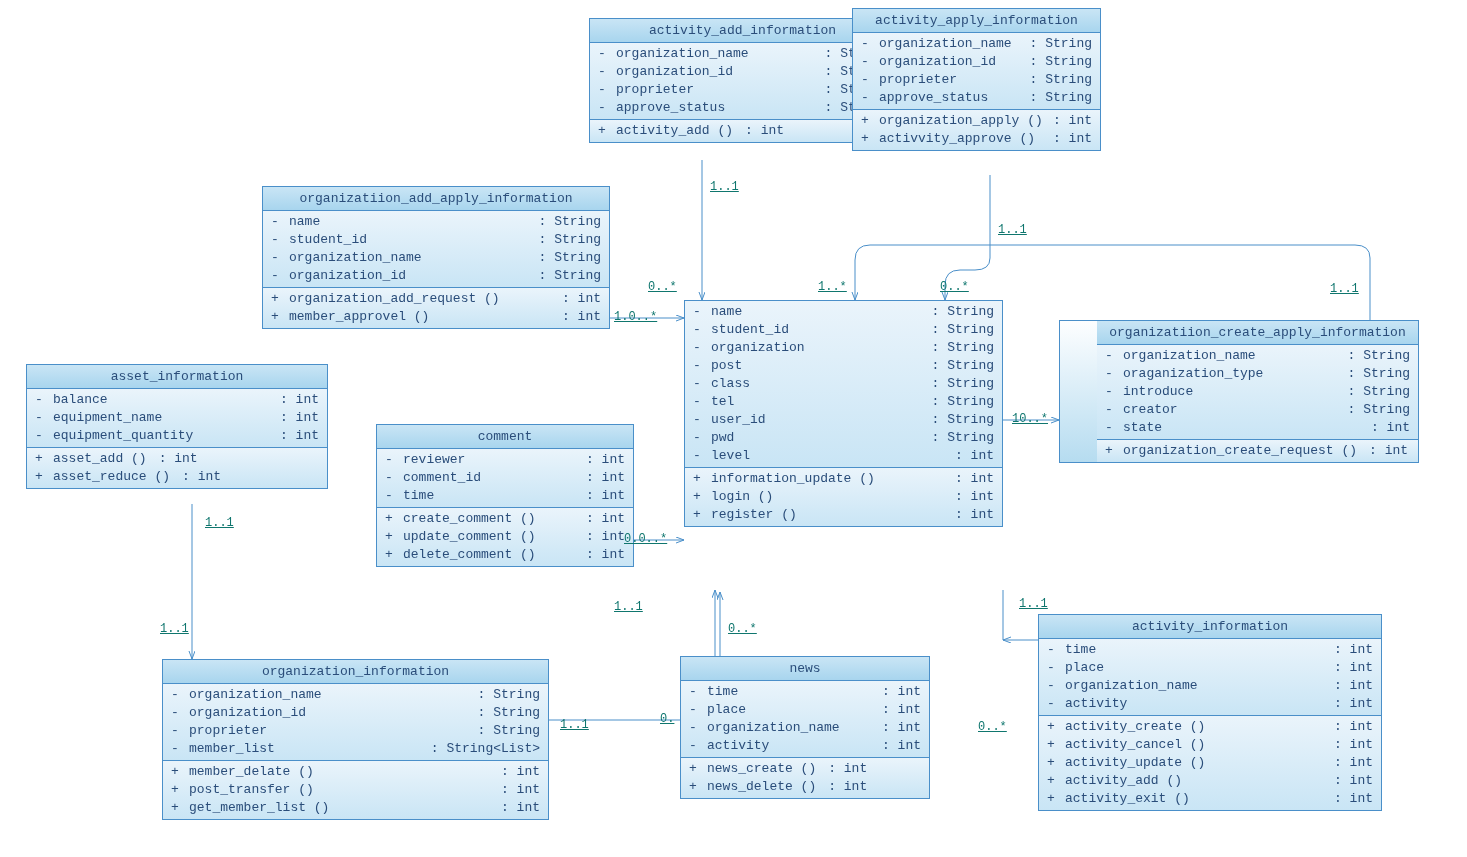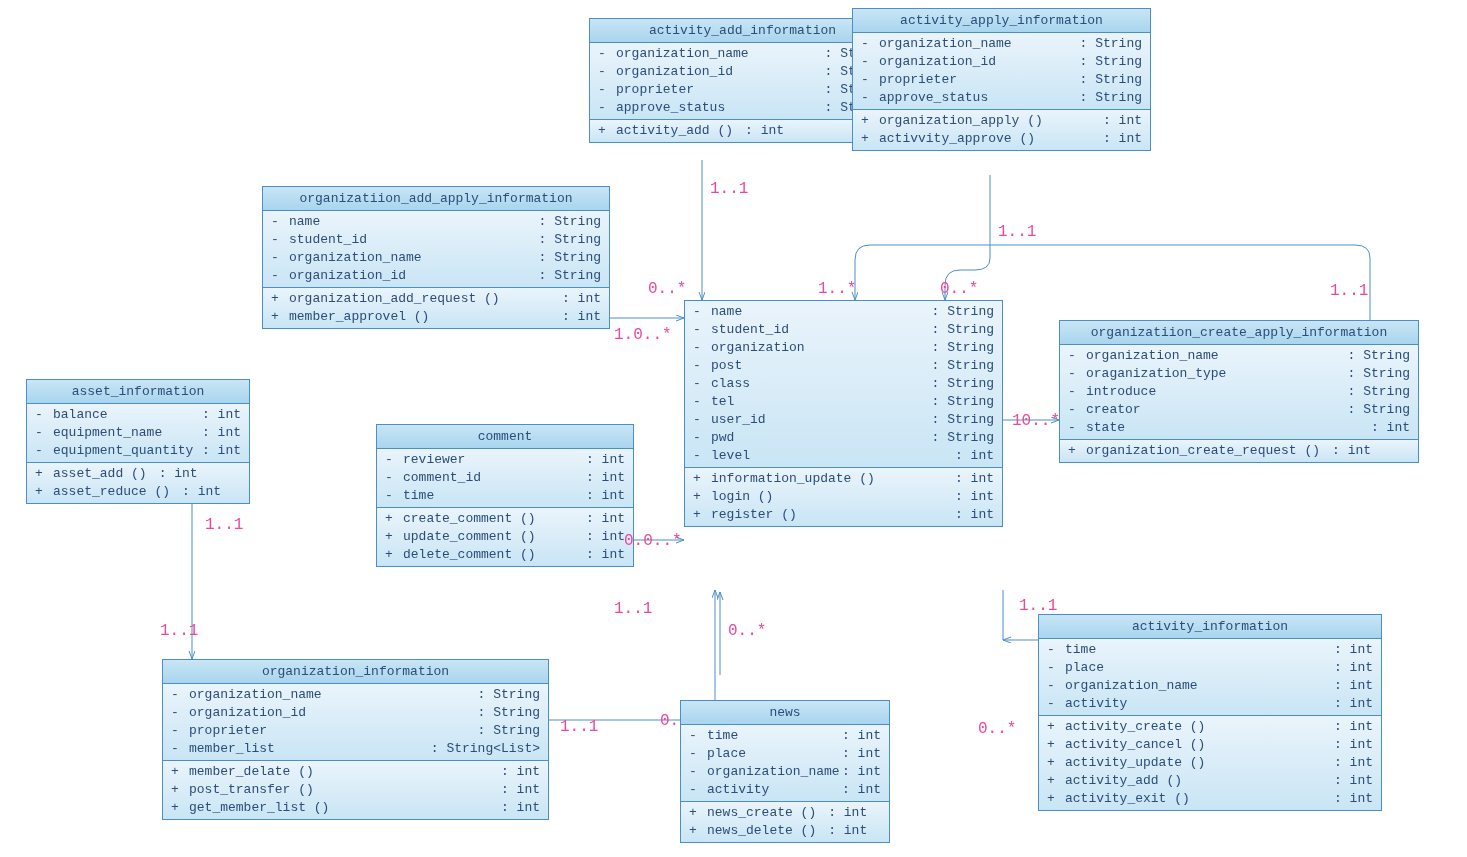--- a/index.html
+++ b/index.html
@@ -37,23 +37,24 @@
   .row {
     display: flex;
     line-height: 18px;
     white-space: pre;
   }
   .vis { width: 18px; }
   .nm { flex: 0 0 auto; }
   .tp { margin-left: auto; }
   .mult {
     position: absolute;
-    font-size: 16px;
-    color: #ec4899;
+    font-size: 12px;
+    color: #0f766e;
     white-space: nowrap;
+    text-decoration: underline;
   }
   svg.lines {
     position: absolute;
     left: 0; top: 0;
     width: 1467px; height: 857px;
     pointer-events: none;
   }
   .conn {
     stroke: #4a8fc9;
     stroke-width: 1;
@@ -100,21 +101,21 @@
     <div class="row"><span class="vis">-</span><span class="nm">organization_name</span><span class="tp">: String</span></div>
     <div class="row"><span class="vis">-</span><span class="nm">organization_id</span><span class="tp">: String</span></div>
     <div class="row"><span class="vis">-</span><span class="nm">proprieter</span><span class="tp">: String</span></div>
     <div class="row"><span class="vis">-</span><span class="nm">approve_status</span><span class="tp">: String</span></div>
   </div>
   <div class="section">
     <div class="row"><span class="vis">+</span><span class="nm">activity_add ()</span><span class="tp" style="margin-left:12px">: int</span></div>
   </div>
 </div>
 
-<div class="class-box" style="left:852px; top:8px; width:299px;">
+<div class="class-box" style="left:852px; top:8px; width:249px;">
   <div class="class-title">activity_apply_information</div>
   <div class="section">
     <div class="row"><span class="vis">-</span><span class="nm">organization_name</span><span class="tp">: String</span></div>
     <div class="row"><span class="vis">-</span><span class="nm">organization_id</span><span class="tp">: String</span></div>
     <div class="row"><span class="vis">-</span><span class="nm">proprieter</span><span class="tp">: String</span></div>
     <div class="row"><span class="vis">-</span><span class="nm">approve_status</span><span class="tp">: String</span></div>
   </div>
   <div class="section">
     <div class="row"><span class="vis">+</span><span class="nm">organization_apply ()</span><span class="tp">: int</span></div>
     <div class="row"><span class="vis">+</span><span class="nm">activvity_approve ()</span><span class="tp">: int</span></div>
@@ -128,21 +129,21 @@
     <div class="row"><span class="vis">-</span><span class="nm">student_id</span><span class="tp">: String</span></div>
     <div class="row"><span class="vis">-</span><span class="nm">organization_name</span><span class="tp">: String</span></div>
     <div class="row"><span class="vis">-</span><span class="nm">organization_id</span><span class="tp">: String</span></div>
   </div>
   <div class="section">
     <div class="row"><span class="vis">+</span><span class="nm">organization_add_request ()</span><span class="tp">: int</span></div>
     <div class="row"><span class="vis">+</span><span class="nm">member_approvel ()</span><span class="tp">: int</span></div>
   </div>
 </div>
 
-<div class="class-box" style="left:26px; top:379px; width:224px;">
+<div class="class-box" style="left:26px; top:364px; width:302px;">
   <div class="class-title">asset_information</div>
   <div class="section">
     <div class="row"><span class="vis">-</span><span class="nm">balance</span><span class="tp">: int</span></div>
     <div class="row"><span class="vis">-</span><span class="nm">equipment_name</span><span class="tp">: int</span></div>
     <div class="row"><span class="vis">-</span><span class="nm">equipment_quantity</span><span class="tp">: int</span></div>
   </div>
   <div class="section">
     <div class="row"><span class="vis">+</span><span class="nm">asset_add ()</span><span class="tp" style="margin-left:12px">: int</span></div>
     <div class="row"><span class="vis">+</span><span class="nm">asset_reduce ()</span><span class="tp" style="margin-left:12px">: int</span></div>
   </div>
@@ -174,21 +175,21 @@
     <div class="row"><span class="vis">-</span><span class="nm">pwd</span><span class="tp">: String</span></div>
     <div class="row"><span class="vis">-</span><span class="nm">level</span><span class="tp">: int</span></div>
   </div>
   <div class="section">
     <div class="row"><span class="vis">+</span><span class="nm">information_update ()</span><span class="tp">: int</span></div>
     <div class="row"><span class="vis">+</span><span class="nm">login ()</span><span class="tp">: int</span></div>
     <div class="row"><span class="vis">+</span><span class="nm">register ()</span><span class="tp">: int</span></div>
   </div>
 </div>
 
-<div class="class-box" style="left:1059px; top:320px; width:360px;">
+<div class="class-box" style="left:1059px; top:320px; width:360px;padding-left:37px;">
   <div class="class-title">organizatiion_create_apply_information</div>
   <div class="section">
     <div class="row"><span class="vis">-</span><span class="nm">organization_name</span><span class="tp">: String</span></div>
     <div class="row"><span class="vis">-</span><span class="nm">oraganization_type</span><span class="tp">: String</span></div>
     <div class="row"><span class="vis">-</span><span class="nm">introduce</span><span class="tp">: String</span></div>
     <div class="row"><span class="vis">-</span><span class="nm">creator</span><span class="tp">: String</span></div>
     <div class="row"><span class="vis">-</span><span class="nm">state</span><span class="tp">: int</span></div>
   </div>
   <div class="section">
     <div class="row"><span class="vis">+</span><span class="nm">organization_create_request ()</span><span class="tp" style="margin-left:12px">: int</span></div>
@@ -203,21 +204,21 @@
     <div class="row"><span class="vis">-</span><span class="nm">proprieter</span><span class="tp">: String</span></div>
     <div class="row"><span class="vis">-</span><span class="nm">member_list</span><span class="tp">: String&lt;List&gt;</span></div>
   </div>
   <div class="section">
     <div class="row"><span class="vis">+</span><span class="nm">member_delate ()</span><span class="tp">: int</span></div>
     <div class="row"><span class="vis">+</span><span class="nm">post_transfer ()</span><span class="tp">: int</span></div>
     <div class="row"><span class="vis">+</span><span class="nm">get_member_list ()</span><span class="tp">: int</span></div>
   </div>
 </div>
 
-<div class="class-box" style="left:680px; top:700px; width:210px;">
+<div class="class-box" style="left:680px; top:656px; width:250px;">
   <div class="class-title">news</div>
   <div class="section">
     <div class="row"><span class="vis">-</span><span class="nm">time</span><span class="tp">: int</span></div>
     <div class="row"><span class="vis">-</span><span class="nm">place</span><span class="tp">: int</span></div>
     <div class="row"><span class="vis">-</span><span class="nm">organization_name</span><span class="tp">: int</span></div>
     <div class="row"><span class="vis">-</span><span class="nm">activity</span><span class="tp">: int</span></div>
   </div>
   <div class="section">
     <div class="row"><span class="vis">+</span><span class="nm">news_create ()</span><span class="tp" style="margin-left:12px">: int</span></div>
     <div class="row"><span class="vis">+</span><span class="nm">news_delete ()</span><span class="tp" style="margin-left:12px">: int</span></div>
@@ -240,21 +241,21 @@
     <div class="row"><span class="vis">+</span><span class="nm">activity_exit ()</span><span class="tp">: int</span></div>
   </div>
 </div>
 
 <span class="mult" style="left:710px; top:180px;">1..1</span>
 <span class="mult" style="left:648px; top:280px;">0..*</span>
 <span class="mult" style="left:818px; top:280px;">1..*</span>
 <span class="mult" style="left:940px; top:280px;">0..*</span>
 <span class="mult" style="left:998px; top:223px;">1..1</span>
 <span class="mult" style="left:1330px; top:282px;">1..1</span>
-<span class="mult" style="left:614px; top:310px;margin-top:16px;">1.0..*</span>
+<span class="mult" style="left:614px; top:310px;">1.0..*</span>
 <span class="mult" style="left:624px; top:532px;">0.0..*</span>
 <span class="mult" style="left:1012px; top:412px;">10..*</span>
 <span class="mult" style="left:205px; top:516px;">1..1</span>
 <span class="mult" style="left:160px; top:622px;">1..1</span>
 <span class="mult" style="left:560px; top:718px;">1..1</span>
 <span class="mult" style="left:614px; top:600px;">1..1</span>
 <span class="mult" style="left:728px; top:622px;">0..*</span>
 <span class="mult" style="left:660px; top:712px;">0.</span>
 <span class="mult" style="left:978px; top:720px;">0..*</span>
 <span class="mult" style="left:1019px; top:597px;">1..1</span>

